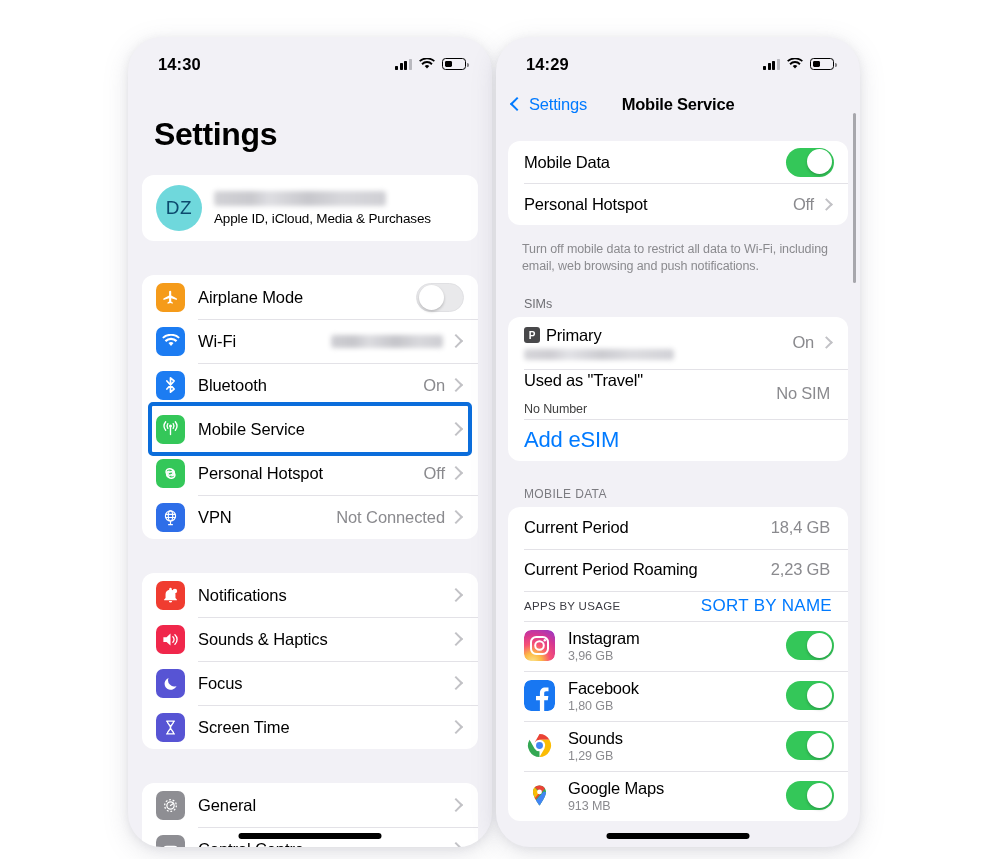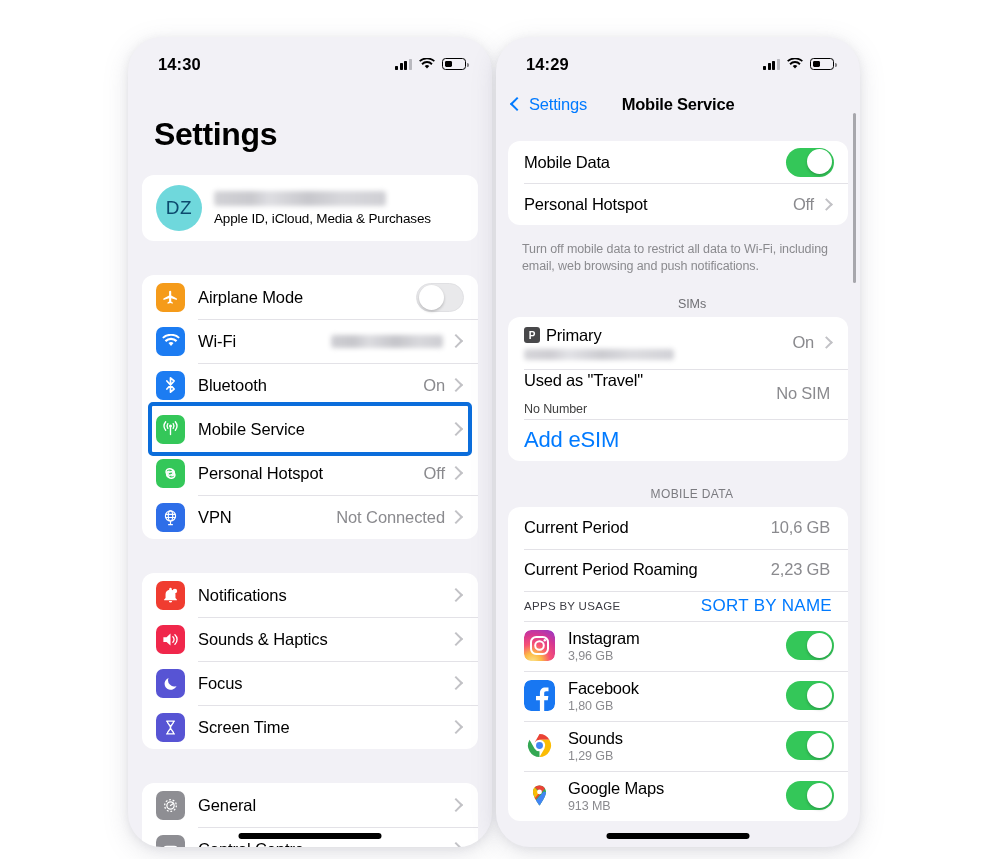--- a/index.html
+++ b/index.html
@@ -94,21 +94,21 @@
   }
   .hl-wrap { position:relative; }
 
   
   .navbar { display:flex; align-items:center; height: 42px; padding: 0 16px; position:relative; }
   .nav-back { display:flex; align-items:center; color:#007aff; font-size:16.5px; letter-spacing:-0.2px; }
   .nav-back .bchev { width:10px; height:10px; border-left:2.6px solid #007aff; border-bottom:2.6px solid #007aff;
                      transform: rotate(45deg); margin-right:7px; }
   .nav-title { position:absolute; left:0; right:0; text-align:center; font-size:16.5px; font-weight:700; color:#000; letter-spacing:-0.2px; }
 
-  .grp-hdr { font-size: 12.5px; color:#6e6e73; padding: 0 0 6px 28px; letter-spacing:-0.1px;text-align:center; }
+  .grp-hdr { font-size: 12.5px; color:#6e6e73; padding: 0 0 6px 28px; letter-spacing:-0.1px; }
   .grp-hdr.caps { font-size: 12px; letter-spacing: .35px; color:#7b7b80; }
   .footnote { font-size: 12.5px; color:#8a8a8e; line-height:1.35; padding: 16px 26px 0 26px; letter-spacing:-0.1px; }
 
   .r2 { display:flex; align-items:center; min-height: 42px; padding-left: 16px; position:relative; }
   .r2 + .r2::before { content:""; position:absolute; left:16px; right:0; top:0; height:1px; background:#e3e2e7; }
   .r2 .t { flex:1; }
   .r2 .t .main { font-size:16.5px; color:#000; letter-spacing:-0.2px; }
   .r2 .t .sub  { font-size:12.5px; color:#404040; margin-top:12px; letter-spacing:-0.1px; }
   .r2 .rv { font-size:16.5px; color:#8a8a8e; margin-right:8px; letter-spacing:-0.2px; }
   .r2 .chev { width:9px; height:9px; border-right:2px solid #c2c2c6; border-bottom:2px solid #c2c2c6;
@@ -436,21 +436,21 @@
 
       <div style="height:26px"></div>
 
       <div class="grp-hdr caps">MOBILE DATA</div>
 
       <div class="card" style="margin:0 12px">
         <div class="r2">
           <div class="t">
             <div class="main">Current Period</div>
           </div>
-          <div class="rv" style="margin-right:18px">10,6 GB</div>
+          <div class="rv" style="margin-right:18px">18,4 GB</div>
         </div>
         <div class="r2">
           <div class="t">
             <div class="main">Current Period Roaming</div>
           </div>
           <div class="rv" style="margin-right:18px">2,23 GB</div>
         </div>
 
         <div class="sub-hdr">
           <div class="l">APPS BY USAGE</div>

